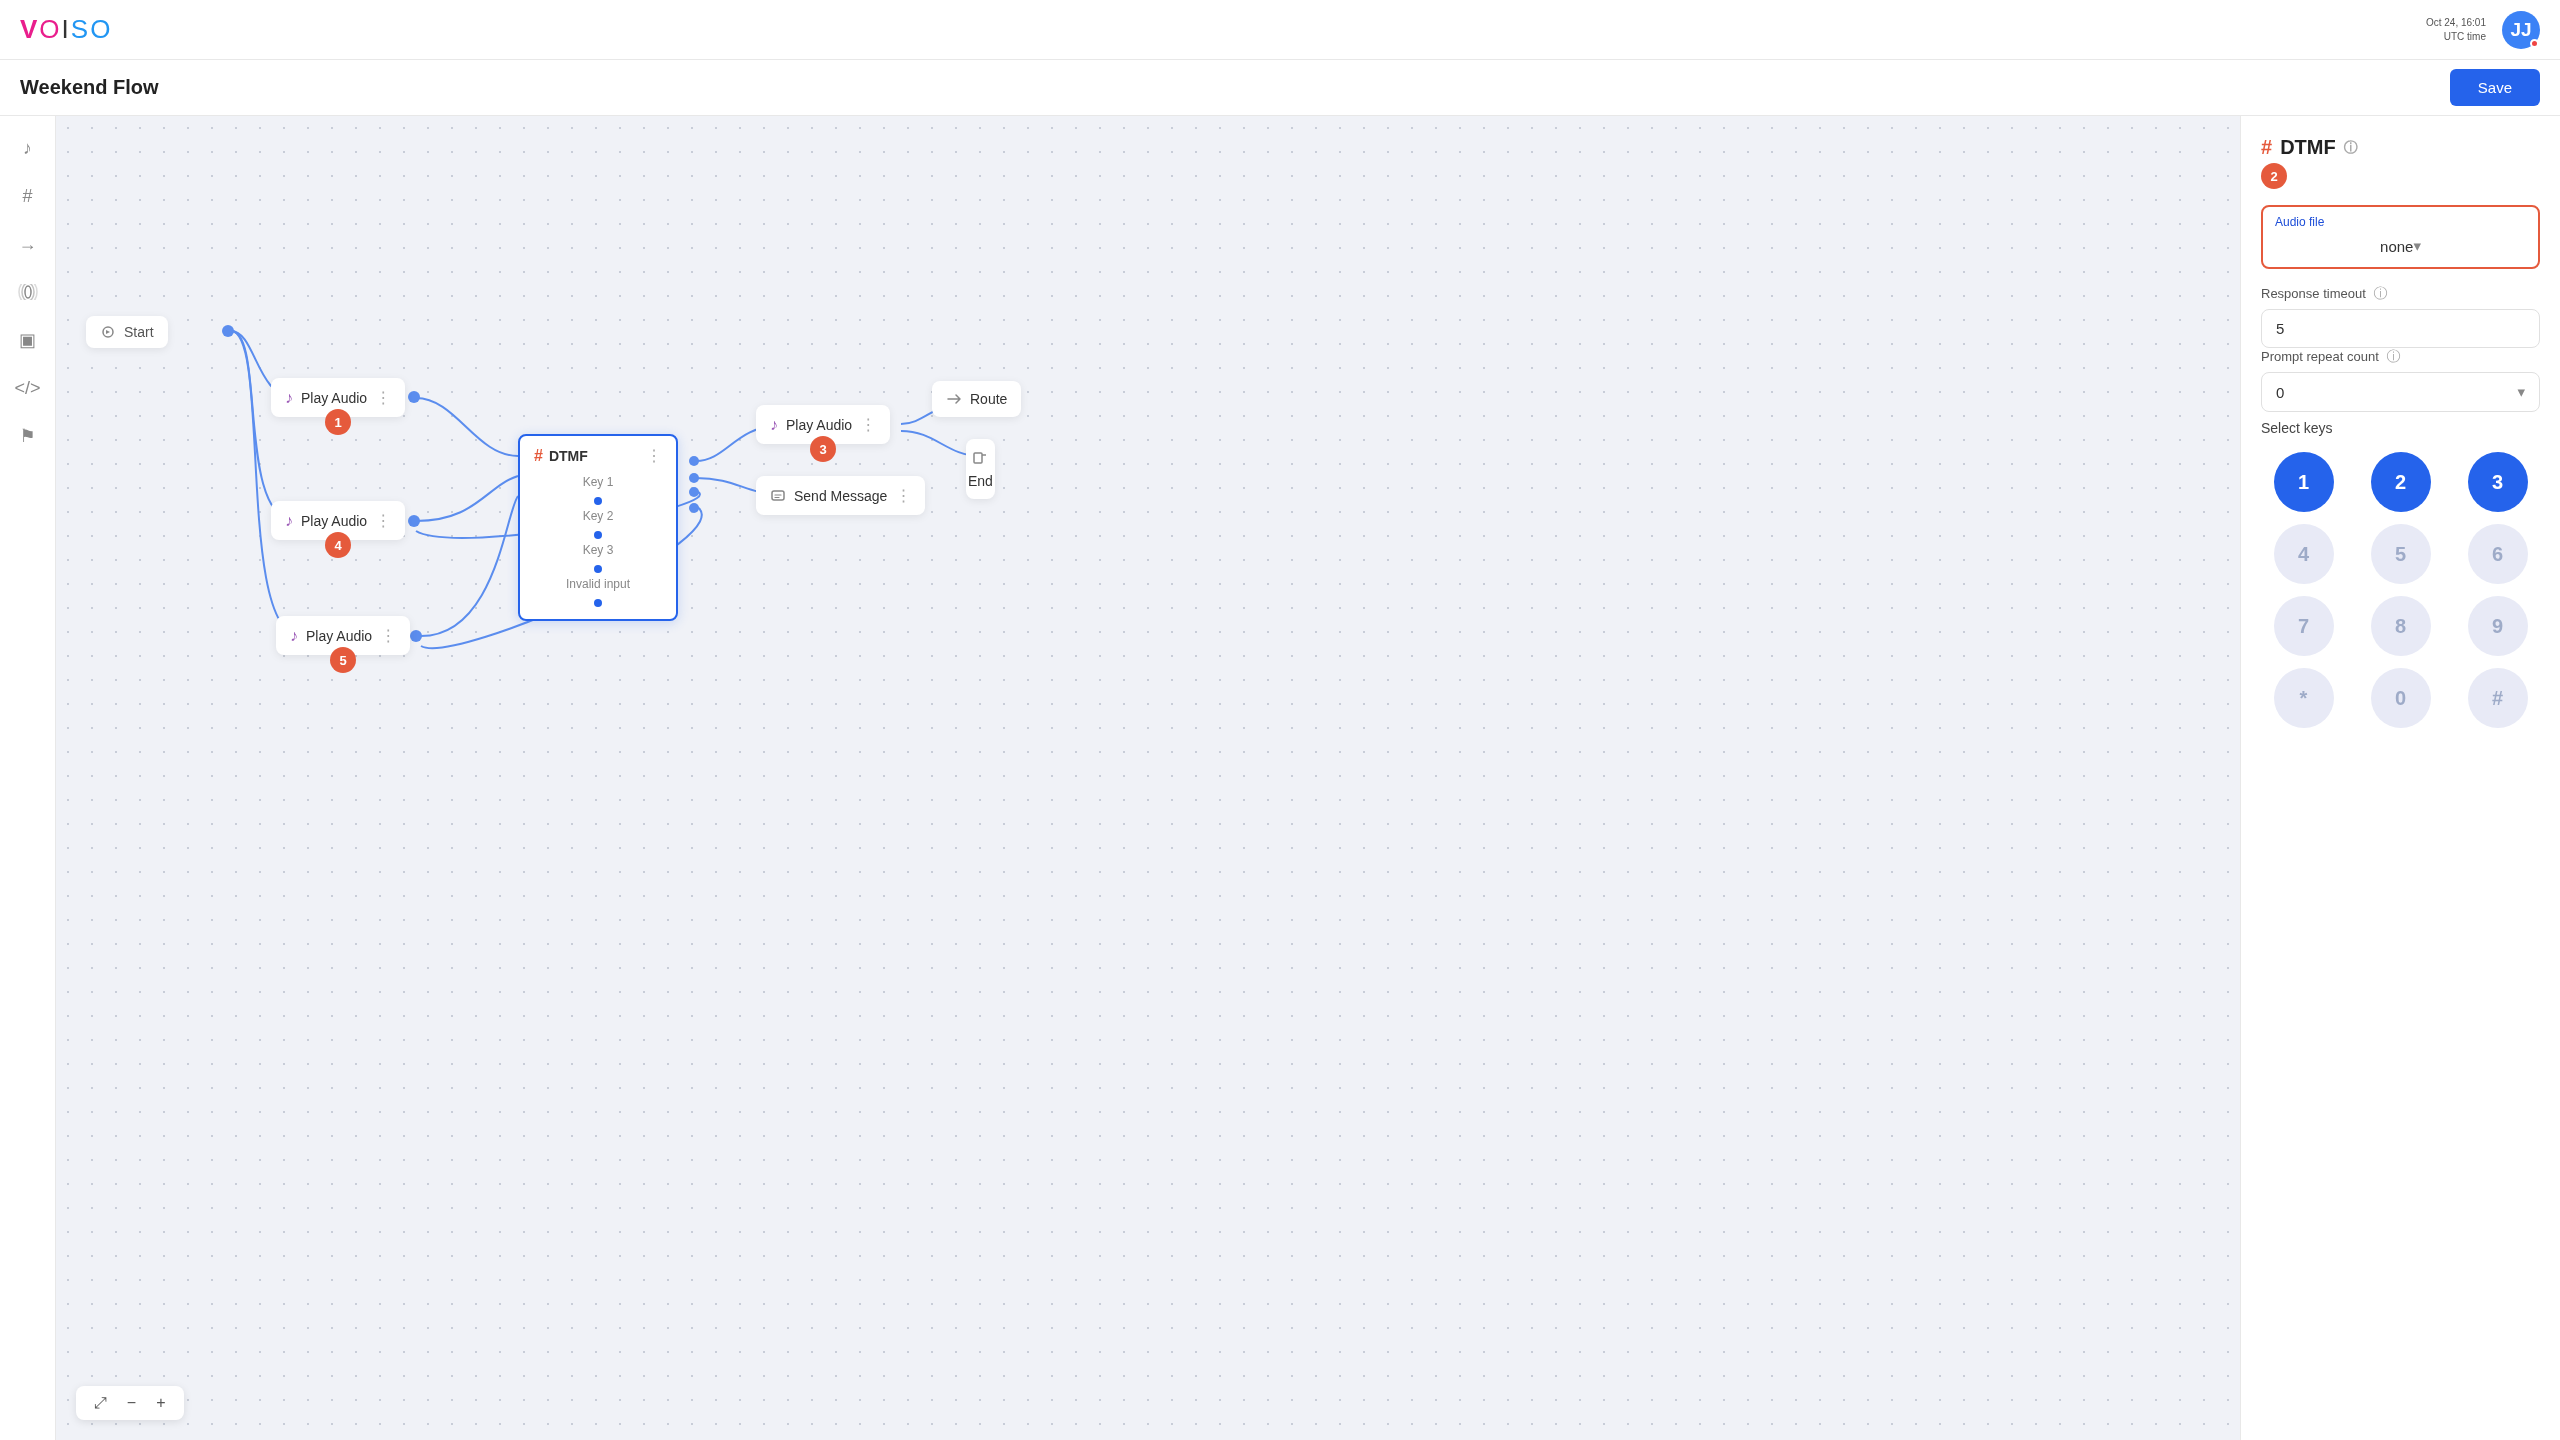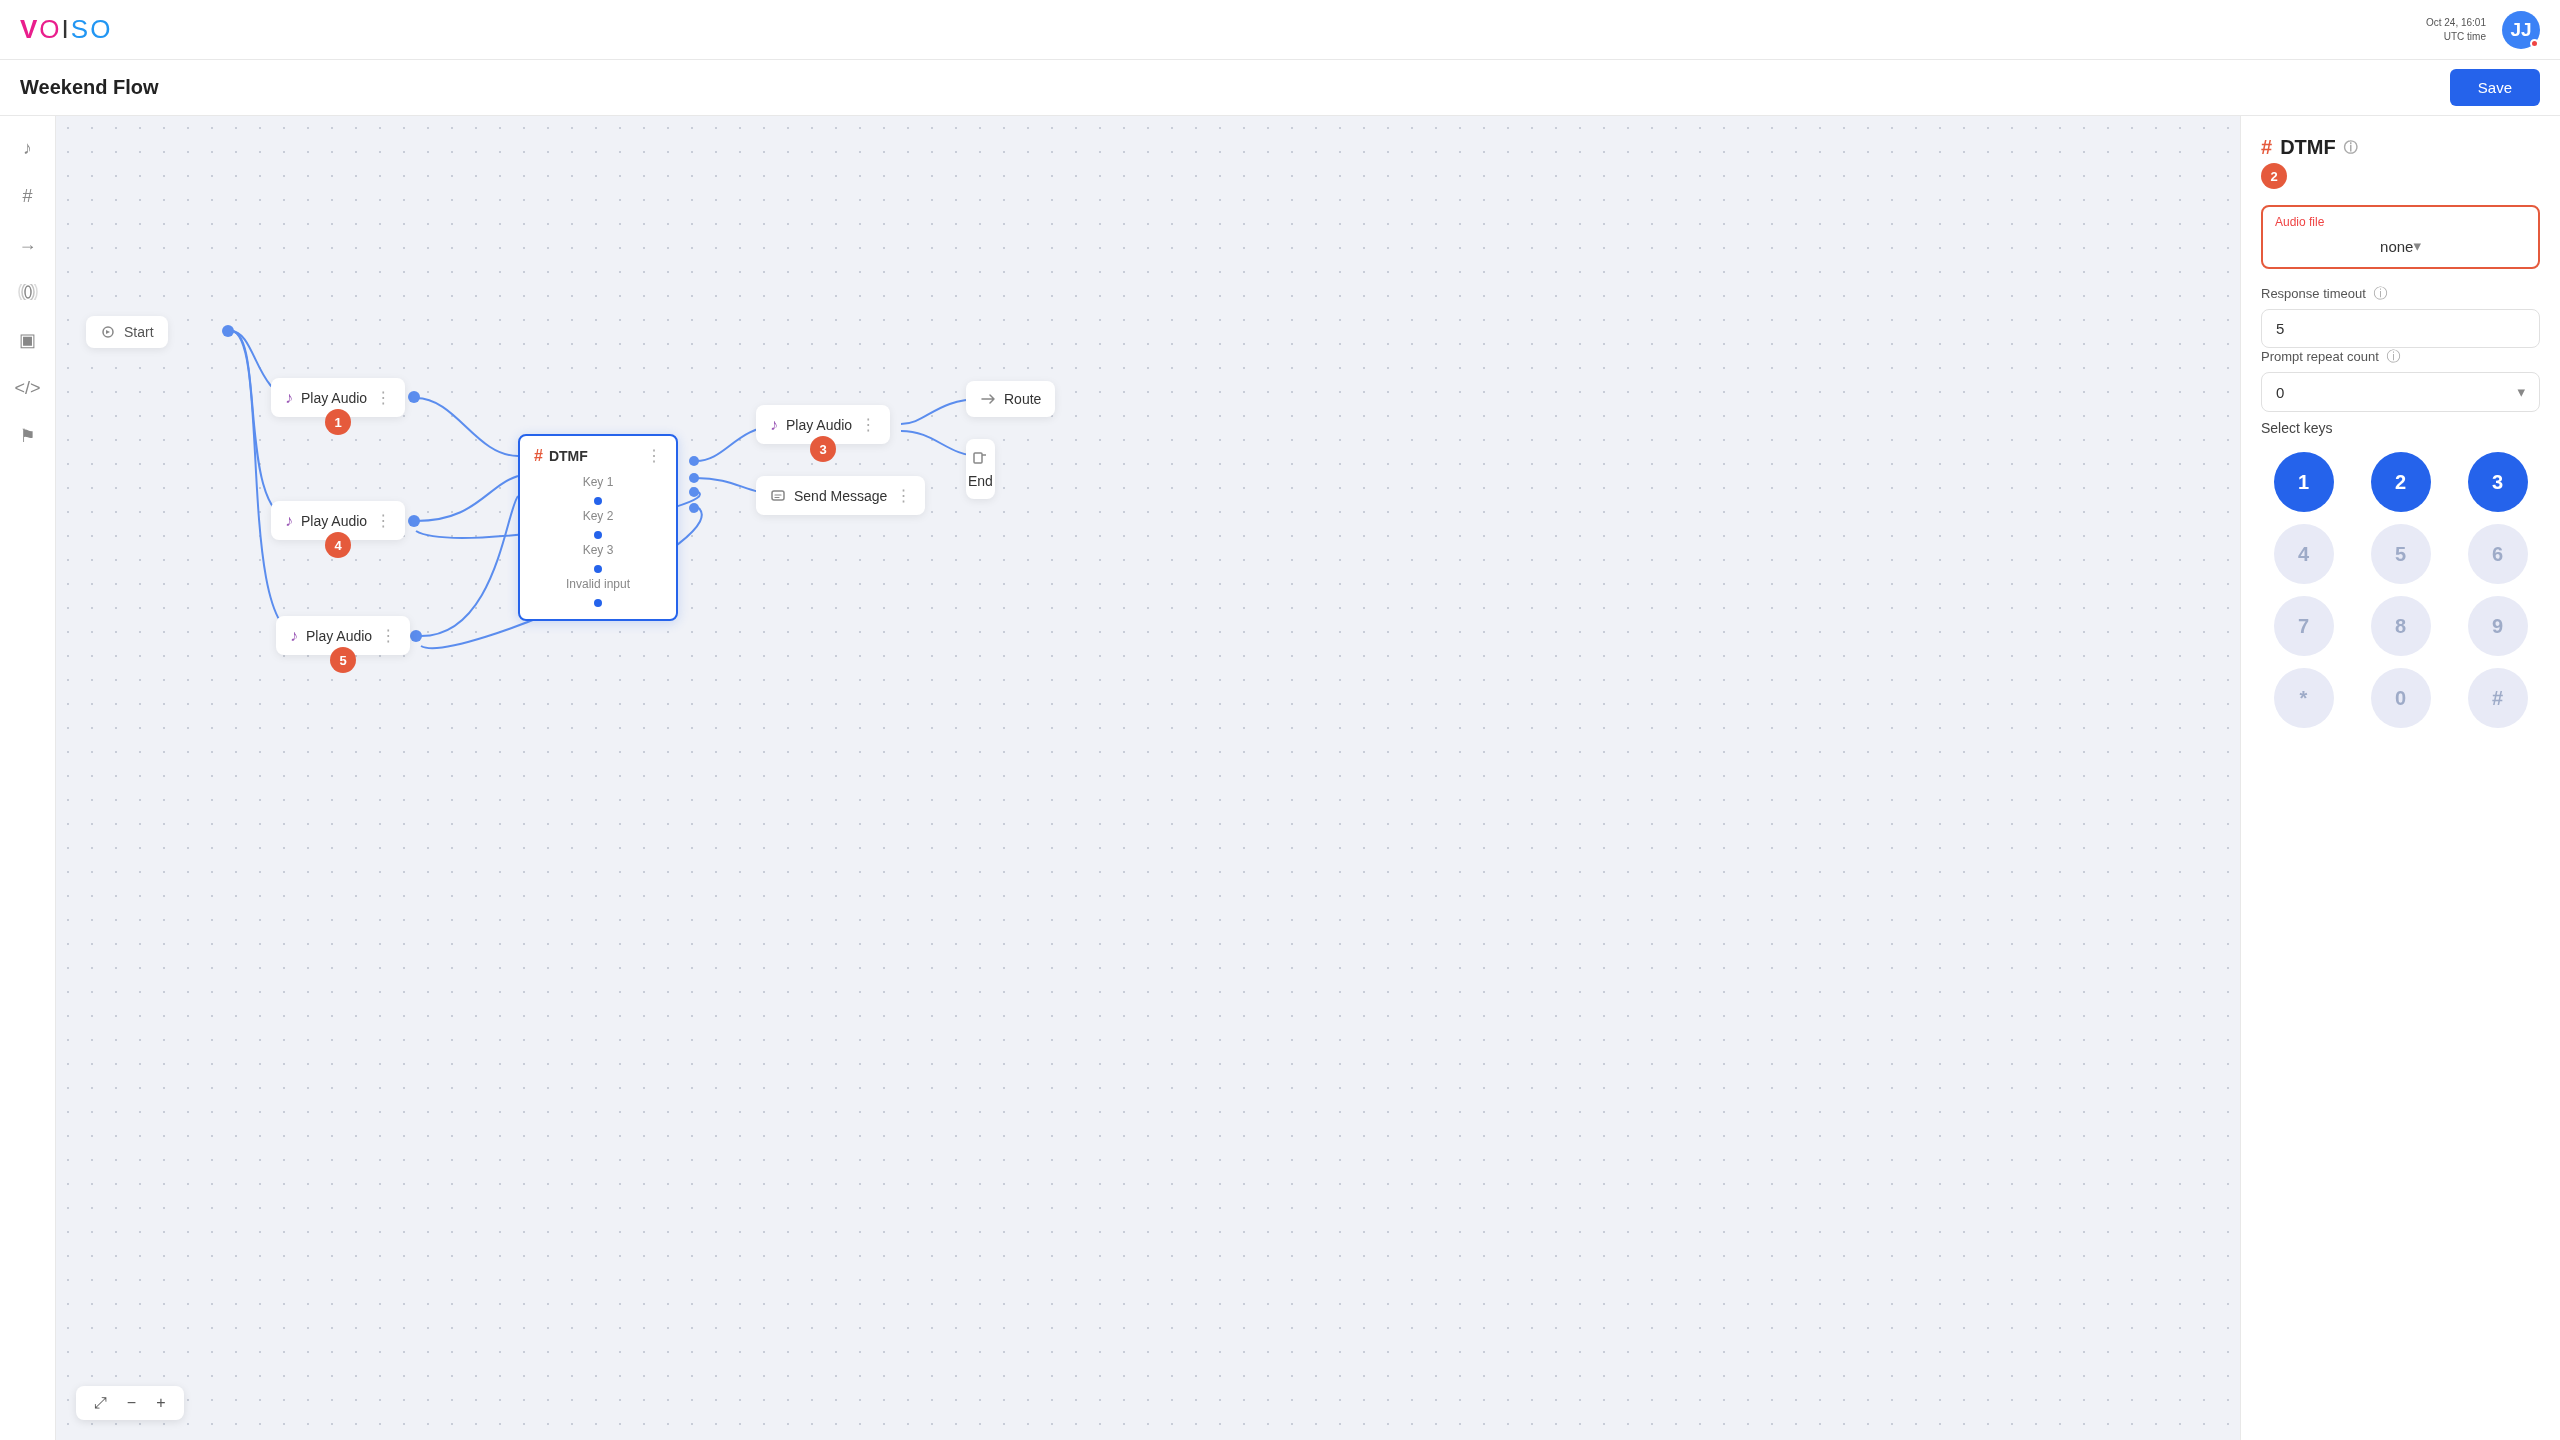--- a/index.html
+++ b/index.html
@@ -138,21 +138,21 @@
     }
     .info-icon { color: #aaa; font-size: 14px; }
     .hash-icon { color: #e55a3c; font-size: 20px; font-weight: 700; }
 
     .field-label { font-size: 13px; font-weight: 500; color: #555; margin-bottom: 6px; }
     .field-group { margin-bottom: 0; }
     .audio-field-box {
       border: 2px solid #e55a3c; border-radius: 8px; padding: 4px 8px;
       margin-bottom: 16px;
     }
-    .audio-label-inner { font-size: 12px; color: #ef4444; padding: 4px 4px 0; font-weight: 500; }
+    .audio-label-inner { font-size: 12px; color: #1d4ed8; padding: 4px 4px 0; font-weight: 500; }
     .select-row {
       display: flex; align-items: center; justify-content: center;
       padding: 8px 4px; font-size: 15px; color: #333; cursor: pointer;
     }
     .select-arrow { color: #888; }
 
     .input-field {
       border: 1px solid #e0e0e0; border-radius: 8px; padding: 10px 14px;
       font-size: 15px; color: #333; width: 100%; outline: none;
     }
@@ -321,21 +321,21 @@
       </div>
     </div>
 
     <div class="flow-node" style="left:700px; top:289px;">
       <span class="node-icon" style="color:#9b59b6;">♪</span>
       <span>Play Audio</span>
       <span class="node-menu">⋮</span>
       <div class="node-badge">3</div>
     </div>
 
-    <div class="route-node" style="left:910px; top:265px;">
+    <div class="route-node" style="left:876px; top:265px;">
       <svg width="16" height="16" viewBox="0 0 16 16" fill="none">
           <path d="M2 8h12M10 4l4 4-4 4" stroke="#888" stroke-width="1.5" stroke-linecap="round" stroke-linejoin="round"></path>
         </svg>
       <span>Route</span>
     </div>
 
     <div class="end-node" style="left:910px; top:323px;">
       <svg width="16" height="16" viewBox="0 0 16 16" fill="none">
           <rect x="2" y="4" width="8" height="10" rx="1" stroke="#888" stroke-width="1.5" fill="none"></rect>
           <path d="M10 6l4 0" stroke="#888" stroke-width="1.5"></path>

